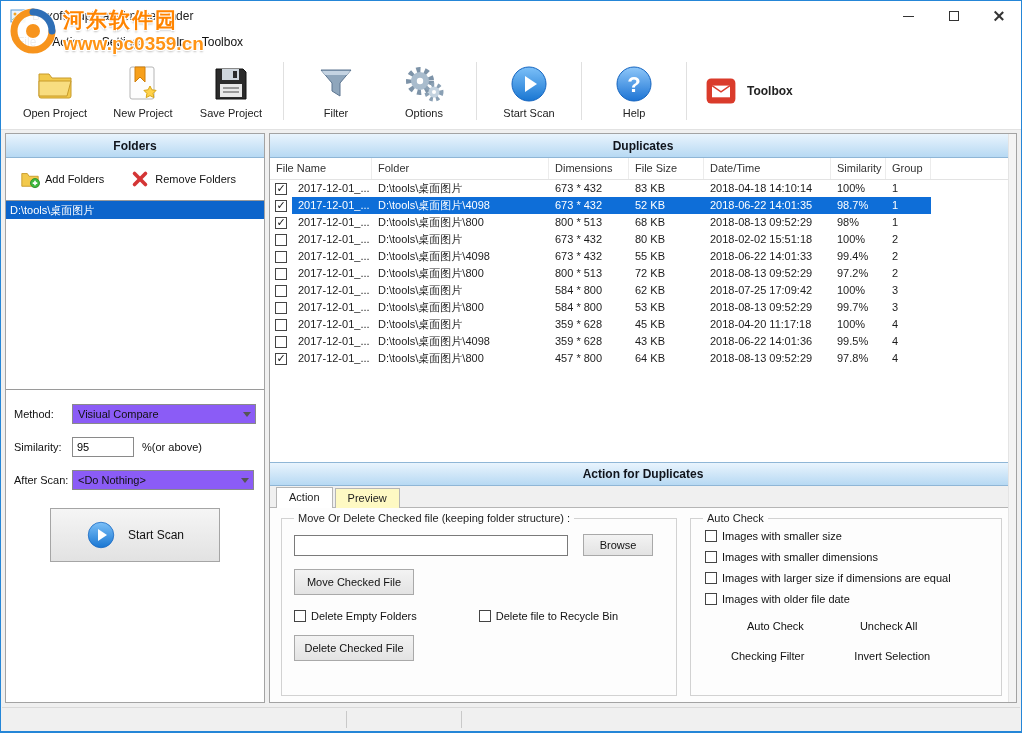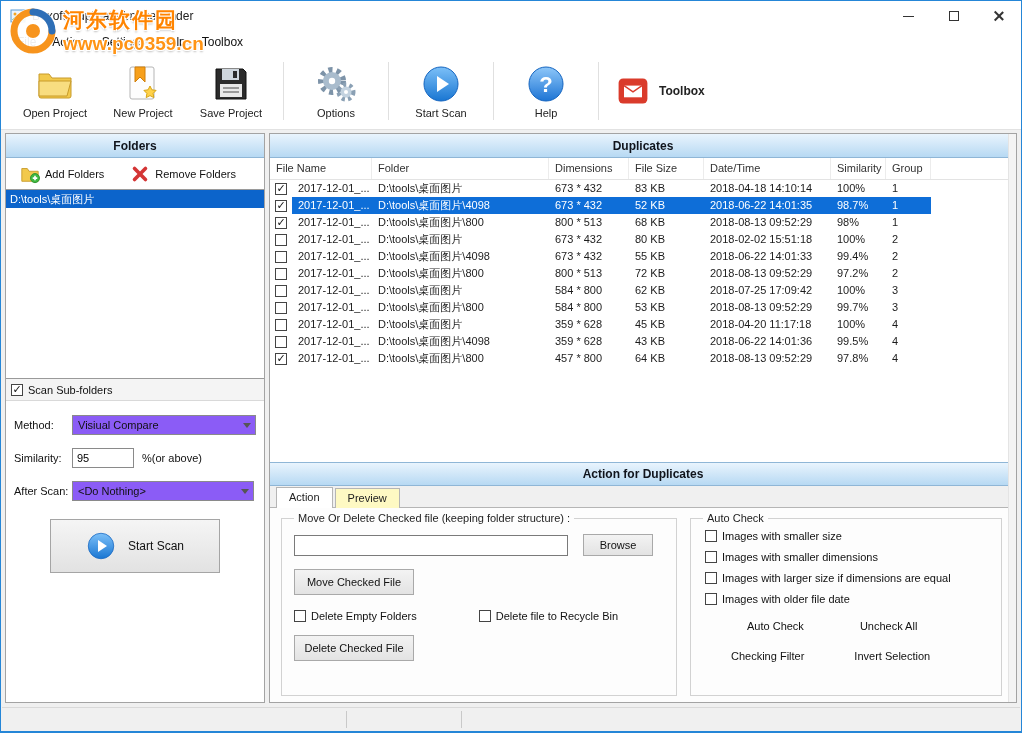--- a/index.html
+++ b/index.html
@@ -34,21 +34,21 @@
   .tb-toolbox .tb-icon{width:36px;height:36px;}
   .tb-toolbox .tb-label{font-size:12px;font-weight:bold;margin:0 0 0 8px;}
 
   
   .main{position:absolute;top:130px;left:0;right:0;bottom:26px;background:#f0f0f0;}
   .left-panel{position:absolute;left:4px;top:2px;width:260px;bottom:2px;background:#fff;border:1px solid #a3a3a3;overflow:hidden;}
   .right-panel{position:absolute;left:268px;right:4px;top:2px;bottom:2px;background:#fff;border:1px solid #a3a3a3;overflow:hidden;}
   .panel-header{height:24px;background:linear-gradient(#e9f4fd,#b7d9f3);border-bottom:1px solid #8fb6d6;display:flex;align-items:center;justify-content:center;font-size:12px;font-weight:bold;color:#10141c;}
 
   
-  .folder-actions{height:31px;display:flex;align-items:center;padding-left:14px;background:#fff;}
+  .folder-actions{height:42px;display:flex;align-items:center;padding-left:14px;background:#fff;}
   .fa-item{display:flex;align-items:center;margin-right:26px;}
   .fa-item svg{width:20px;height:20px;margin-right:5px;}
   .fa-label{font-size:11px;color:#111;}
   .folder-list{height:190px;border-top:1px solid #9a9a9a;border-bottom:1px solid #9a9a9a;background:#fff;overflow:hidden;}
   .folder-item{height:18px;line-height:18px;font-size:11px;padding-left:4px;color:#222;white-space:nowrap;}
   .folder-item.selected{background:#0c64cb;color:#fff;}
   .subfolders-row{height:22px;display:flex;align-items:center;padding-left:5px;background:#f4f4f4;border-bottom:1px solid #d9d9d9;}
   .subfolders-row .cb-label{margin-left:5px;}
 
   
@@ -185,20 +185,27 @@
         <rect x="22" y="7" width="4" height="7" fill="#2b2b2b"></rect>
         <rect x="9" y="20" width="22" height="13" fill="#e8e8e8"></rect>
         <rect x="12" y="23" width="16" height="2" fill="#999"></rect>
         <rect x="12" y="27" width="16" height="2" fill="#999"></rect>
       </svg>
       <span class="tb-label">Save Project</span>
     </div>
     <div class="tb-sep"></div>
     <div class="tb-item">
       <svg class="tb-icon" viewBox="0 0 40 40">
+        <path d="M5 6 h30 l-11 13 v13 l-8 -5 v-8 z" fill="#8fa6bc" stroke="#5c7590"></path>
+        <path d="M6 7 h28 l-3 4 H9 z" fill="#c4d3e2"></path>
+      </svg>
+      <span class="tb-label">Filter</span>
+    </div>
+    <div class="tb-item">
+      <svg class="tb-icon" viewBox="0 0 40 40">
         <circle cx="16" cy="17" r="11" fill="none" stroke="#7d93a8" stroke-width="6" stroke-dasharray="4 4"></circle>
         <circle cx="16" cy="17" r="9" fill="#a9bccd"></circle>
         <circle cx="16" cy="17" r="3.2" fill="#fff"></circle>
         <circle cx="30" cy="28" r="7" fill="none" stroke="#8aa0b4" stroke-width="5" stroke-dasharray="3 3"></circle>
         <circle cx="30" cy="28" r="5.5" fill="#c3d2df"></circle>
         <circle cx="30" cy="28" r="2" fill="#fff"></circle>
       </svg>
       <span class="tb-label">Options</span>
     </div>
     <div class="tb-sep"></div>
@@ -257,24 +264,20 @@
           <svg viewBox="0 0 22 22">
             <path d="M5 5 L17 17 M17 5 L5 17" stroke="#d43535" stroke-width="4" stroke-linecap="round"></path>
           </svg>
           <span class="fa-label">Remove Folders</span>
         </div>
       </div>
       <div class="folder-list">
 
           <div class="folder-item selected">D:\tools\桌面图片</div>
         </div>
-      <div class="subfolders-row">
-        <span class="checkbox checked"></span>
-        <span class="cb-label">Scan Sub-folders</span>
-      </div>
       <div class="scan-form">
         <div class="form-row">
           <span class="form-label">Method:</span>
           <div class="select method-select">
             <span>Visiual Compare</span>
             <span class="dd-arrow"></span>
           </div>
         </div>
         <div class="form-row">
           <span class="form-label">Similarity:</span>

